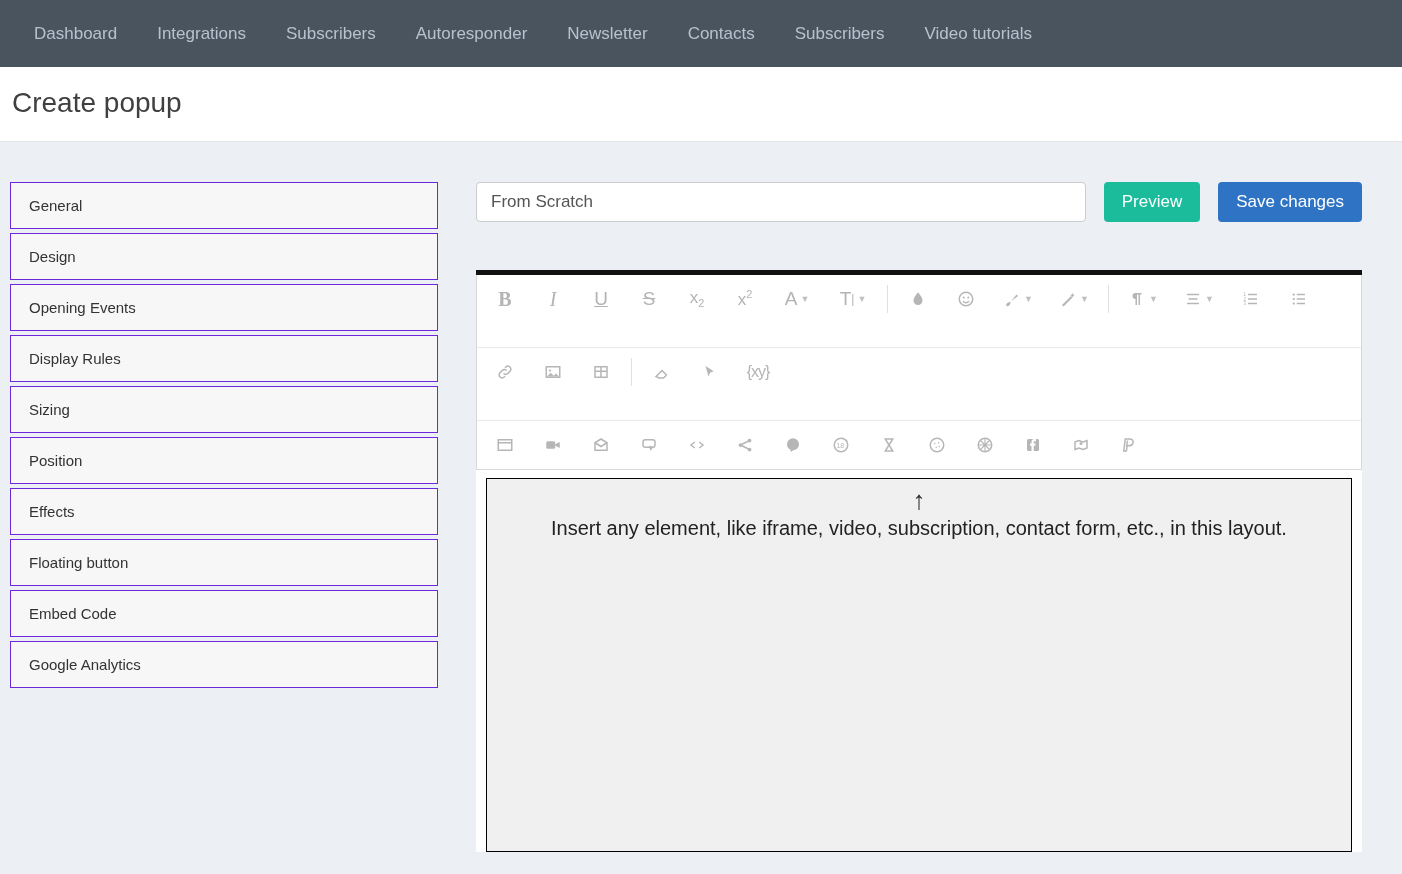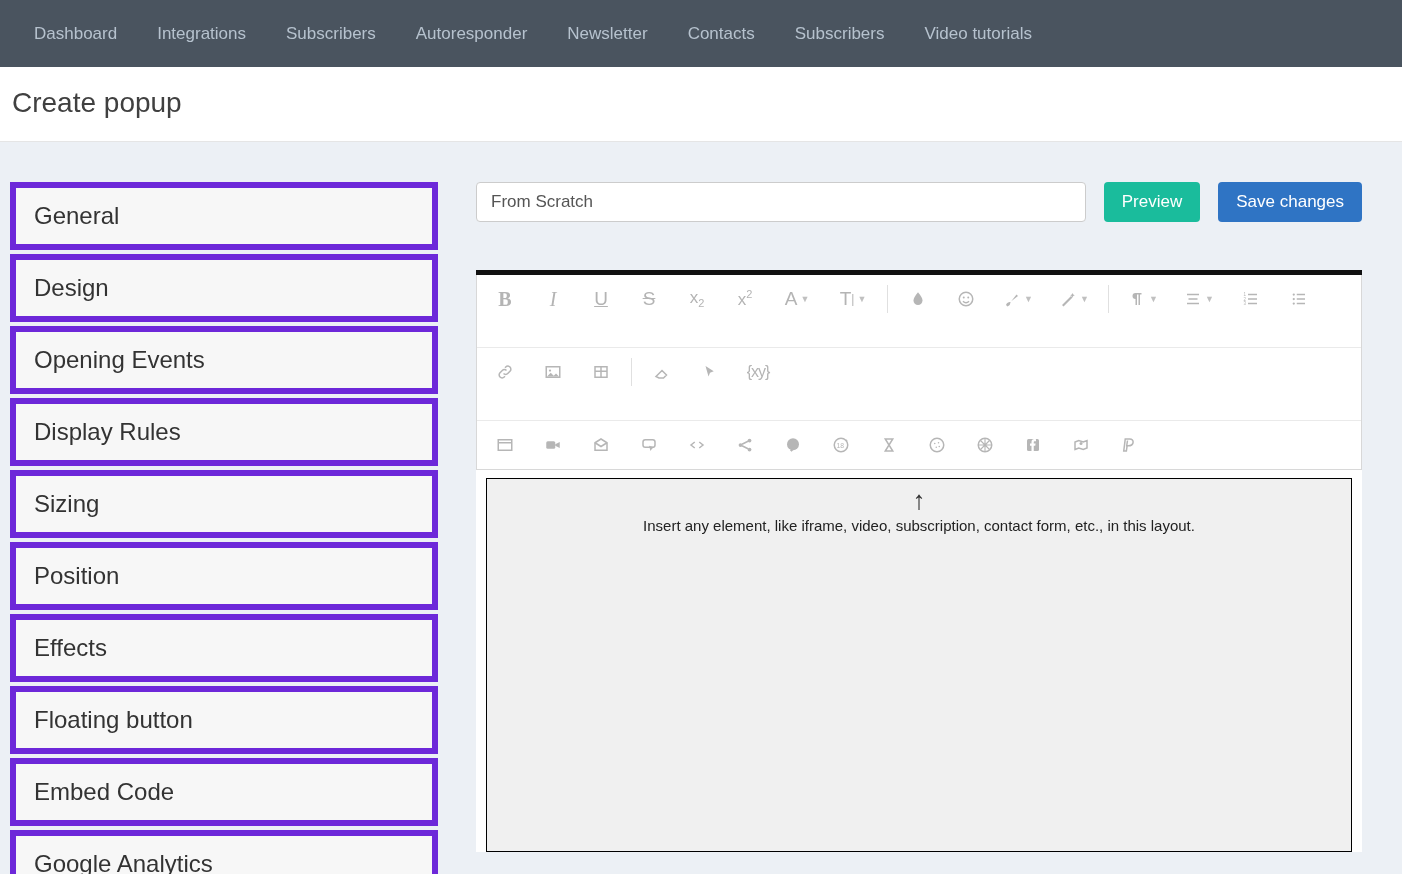--- a/index.html
+++ b/index.html
@@ -3,40 +3,40 @@
 <meta charset="utf-8">
 <style>
   * { box-sizing: border-box; }
   html, body { margin:0; padding:0; font-family: "Helvetica Neue", Arial, sans-serif; background:#ecf0f5; color:#333; }
   .topnav { background:#4a545f; height:67px; display:flex; align-items:center; padding:0 14px; }
   .topnav a { color:#b6c2ce; text-decoration:none; font-size:17px; padding:0 20px; cursor:pointer; }
   .page-title-bar { background:#fff; padding:20px 12px 22px 12px; border-bottom:1px solid #e5e5e5; }
   .page-title { font-size:28px; color:#404040; font-weight:400; margin:0; }
   .content { display:flex; padding:40px 10px 30px 10px; }
   .sidebar { width:428px; min-width:428px; }
-  .sidebar-item { background:#f7f7f7; border:6px solid #6d28d9; padding:14px 18px; font-size:24px; color:#333; margin-bottom:4px; cursor:pointer; }
+  .sidebar-item { background:#f7f7f7; border:1px solid #6d28d9; padding:14px 18px; font-size:15px; color:#333; margin-bottom:4px; cursor:pointer; }
   .main { flex:1; margin-left:38px; margin-right:30px; }
   .toprow { display:flex; align-items:flex-start; gap:18px; }
   .name-input { flex:1; height:40px; border:1px solid #ccc; border-radius:4px; padding:0 14px; font-size:17px; color:#555; }
   .btn { border:none; border-radius:4px; padding:4px 18px; height:40px; font-size:17px; color:#fff; cursor:pointer; white-space:nowrap; }
   .btn-preview { background:#1abc9c; }
   .btn-save { background:#2f74c4; }
   .btn-addlayout { background:#7f1d1d; margin-top:36px;border-radius:13px; }
   .editor-wrap { margin-top:48px; border-top:5px solid #111; background:#fff; }
   .toolbar { border:1px solid #d8d8d8; border-top:none; }
   .tb-row { display:flex; align-items:center; padding:6px 4px; }
   .tb-row + .tb-row { border-top:1px solid #eaeaea;margin-top:24px; }
   .tb-btn { width:48px; height:36px; display:flex; align-items:center; justify-content:center; color:#b4b4b4; cursor:pointer; position:relative; font-size:18px; }
   .tb-btn .mini-caret { font-size:9px; margin-left:3px; color:#c0c0c0; }
   .tb-btn svg { width:18px; height:18px; fill:#b6b6b6; }
   .tb-btn.wide { width:56px; }
   .tb-sep { width:1px; height:28px; background:#e0e0e0; margin:0 6px; }
   .canvas { margin:8px 10px 10px 10px; border:1px solid #000; background:#f0f0f0; height:374px; text-align:center; padding-top:8px; }
   .canvas .arrow { font-size:26px; line-height:1; }
-  .canvas .placeholder { font-size:15px; color:#222; margin-top:4px; }
+  .canvas .placeholder { font-size:20px; color:#222; margin-top:4px; }
   .bold-b { font-family: Georgia, serif; font-weight:bold; font-size:20px; }
   .italic-i { font-family: Georgia, serif; font-style:italic; font-size:20px; }
   .under-u { text-decoration:underline; font-size:19px; }
   .strike-s { text-decoration:line-through; font-size:19px; }
   .sub-lbl { font-size:17px; }
   .sub-lbl sub, .sub-lbl sup { font-size:11px; }
   .txt-a { font-size:19px; }
   .txt-t { font-size:19px; }
   .curly { font-size:16px; letter-spacing:-1px; }
 </style>

